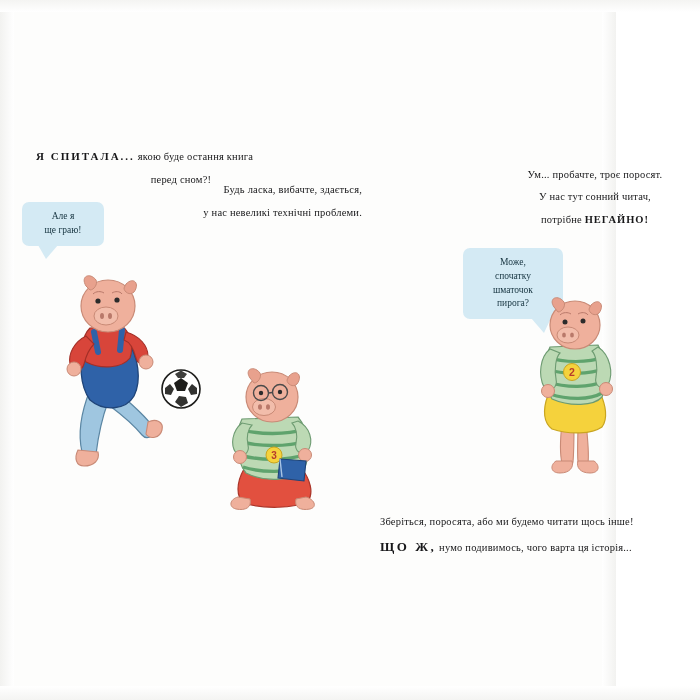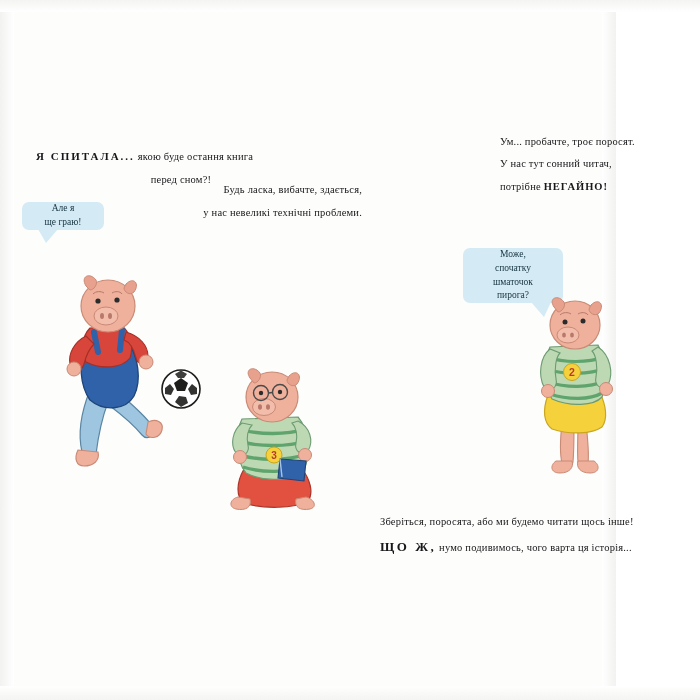--- a/index.html
+++ b/index.html
@@ -69,36 +69,36 @@
     letter-spacing: 2.5px;
     font-size: 13px;
   }
 
   #narr-asked { left: 36px; top: 148px; width: 290px; }
   #narr-asked .line2 { display: block; margin-top: 7px; text-align: center; }
 
   #narr-please { left: 132px; top: 182px; width: 230px; text-align: right; }
   #narr-please .line2 { display: block; margin-top: 7px; }
 
-  #narr-sorry { left: 500px; top: 134px; width: 190px; text-align: left; }
+  #narr-sorry { left: 500px; top: 167px; width: 190px; text-align: center; }
   #narr-sorry div { margin-bottom: 6px; }
 
   #narr-gather { left: 380px; top: 514px; width: 300px; text-align: left; }
   #narr-gather .gather-2 { display: block; margin-top: 7px; }
 
   
   .bubble {
     position: absolute;
     background: #d4eaf4;
     color: #15333f;
     font-family: "Liberation Serif", serif;
     font-size: 9.5px;
     line-height: 1.45;
     text-align: center;
-    padding: 0 10px;
+    padding: 8px 10px;
     border-radius: 7px;
   }
   .bubble .tail {
     position: absolute;
     width: 0; height: 0;
   }
   
   #bubble-play { left: 22px; top: 202px; width: 62px; }
   #bubble-play .tail {
     left: 16px; bottom: -13px;

